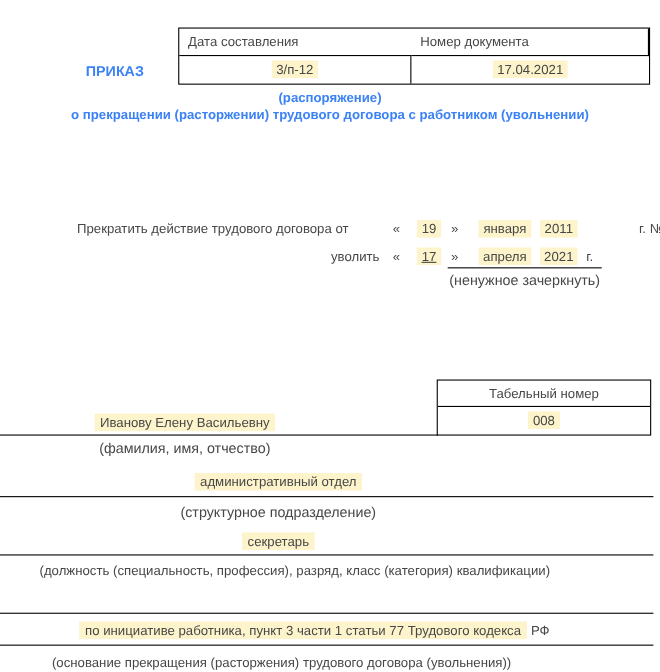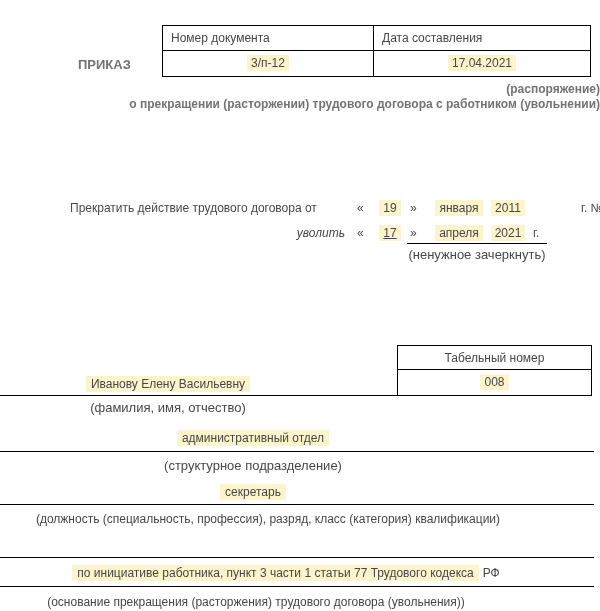--- a/index.html
+++ b/index.html
@@ -4,22 +4,22 @@
 <style>
   html,body{margin:0;padding:0;}
   body{background:#ffffff;}
   #doc{
     position:relative;width:600px;height:611px;background:#fff;
     font-family:"Liberation Sans","DejaVu Sans",sans-serif;
     font-size:12px;color:#474747;overflow:hidden;
   }
   .abs{position:absolute;line-height:14px;white-space:nowrap;}
   .center{text-align:center;}
-  .right{text-align:right;font-style:italic;}
-  .bold{font-weight:bold;color:#737373;text-align:right;}
+  .right{text-align:right;}
+  .bold{font-weight:bold;color:#3b82f6;}
   .cap{font-size:13px;}
   .hl{background:var(--hl,#fdf5cd);padding:1px 5px;}
   .hl-sm{background:var(--hl,#fdf5cd);padding:1px 4px;}
   .rule{position:absolute;height:0;border-top:1px solid #000;}
   
   .doc-table{
     position:absolute;left:162px;top:25px;width:427px;height:50px;
     border:1px solid #000;display:grid;
     grid-template-columns:211px 1fr;grid-template-rows:25px 25px;
   }
@@ -37,22 +37,22 @@
   .tab-table .b-b{border-bottom:1px solid #000;}
 </style>
 </head>
 <body>
 
 <div id="doc">
 
   <div class="abs bold" style="left:78px;top:58px;font-size:13px;">ПРИКАЗ</div>
 
   <div class="doc-table">
+    <div class="cell c-head b-b">Дата составления</div>
     <div class="cell c-head b-r b-b">Номер документа</div>
-    <div class="cell c-head b-b">Дата составления</div>
     <div class="cell c-val b-r">
       <span class="hl-sm">3/п-12</span>
     </div>
     <div class="cell c-val">
       <span class="hl-sm">17.04.2021</span>
     </div>
   </div>
 
   <div class="abs center bold" style="left:0;top:82px;width:600px;">(распоряжение)</div>
   <div class="abs" style="left:70px;top:201px;">Прекратить действие трудового договора от</div>

